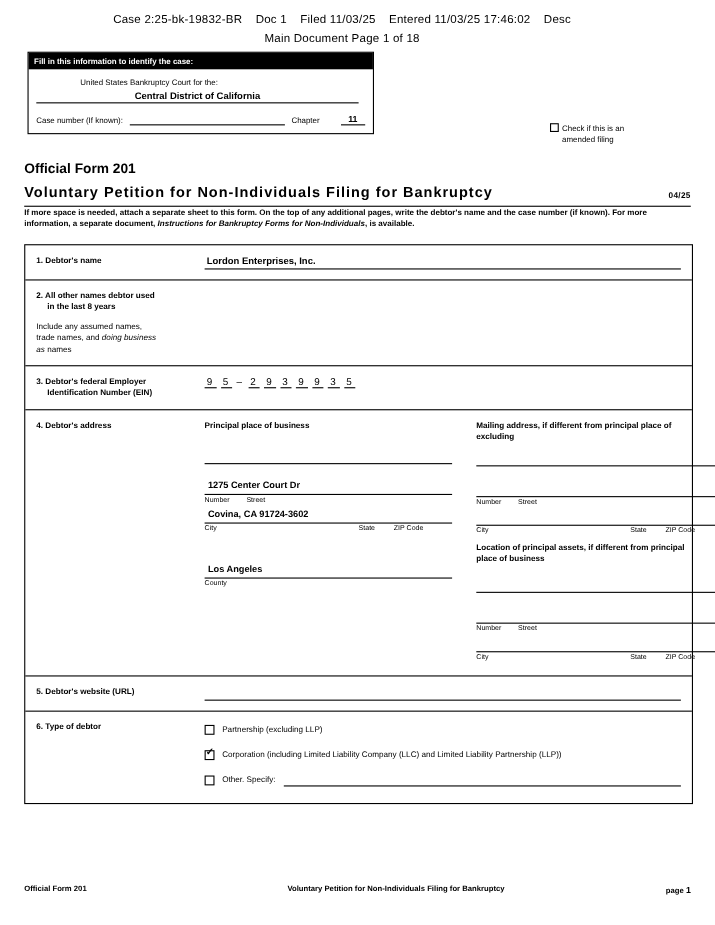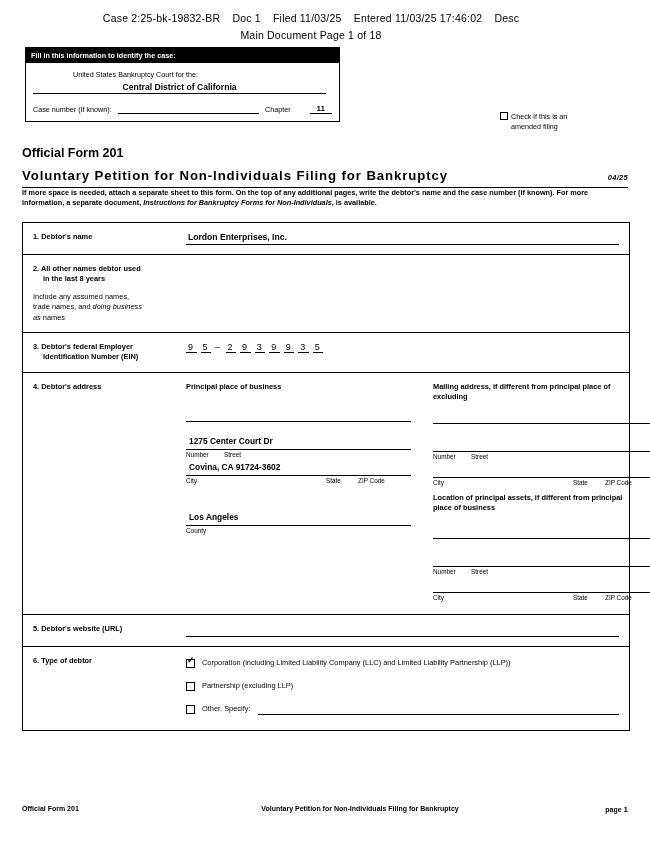--- a/index.html
+++ b/index.html
@@ -120,21 +120,20 @@
     font-weight: bold;
     letter-spacing: 0.9px;
     display: inline-block;
   }
   .title-rev {
     float: right;
     font-size: 7.5px;
     font-weight: bold;
     letter-spacing: 0.3px;
     margin-top: 7px;
-    font-style: italic;
   }
   .intro {
     position: absolute;
     left: 22px;
     top: 188px;
     width: 608px;
     font-size: 7.3px;
     line-height: 10.2px;
     font-weight: bold;
   }
@@ -439,26 +438,26 @@
     <div class="fnum">5. Debtor's website (URL)</div>
     <div class="fbody">
       <div class="fill-line"></div>
     </div>
   </div>
 
   <div class="frow">
     <div class="fnum">6. Type of debtor</div>
     <div class="fbody" style="padding-top:11px;padding-bottom:13px">
       <div class="cbrow">
+        <span class="cbox"></span>
+        <span>Partnership (excluding LLP)</span>
+      </div>
+      <div class="cbrow">
         <span class="cbox checked"></span>
         <span>Corporation (including Limited Liability Company (LLC) and Limited Liability Partnership (LLP))</span>
-      </div>
-      <div class="cbrow">
-        <span class="cbox"></span>
-        <span>Partnership (excluding LLP)</span>
       </div>
       <div class="cbrow">
         <span class="cbox"></span>
         <span>Other. Specify:</span>
         <span class="other-line"></span>
       </div>
     </div>
   </div>
 
 </div>

